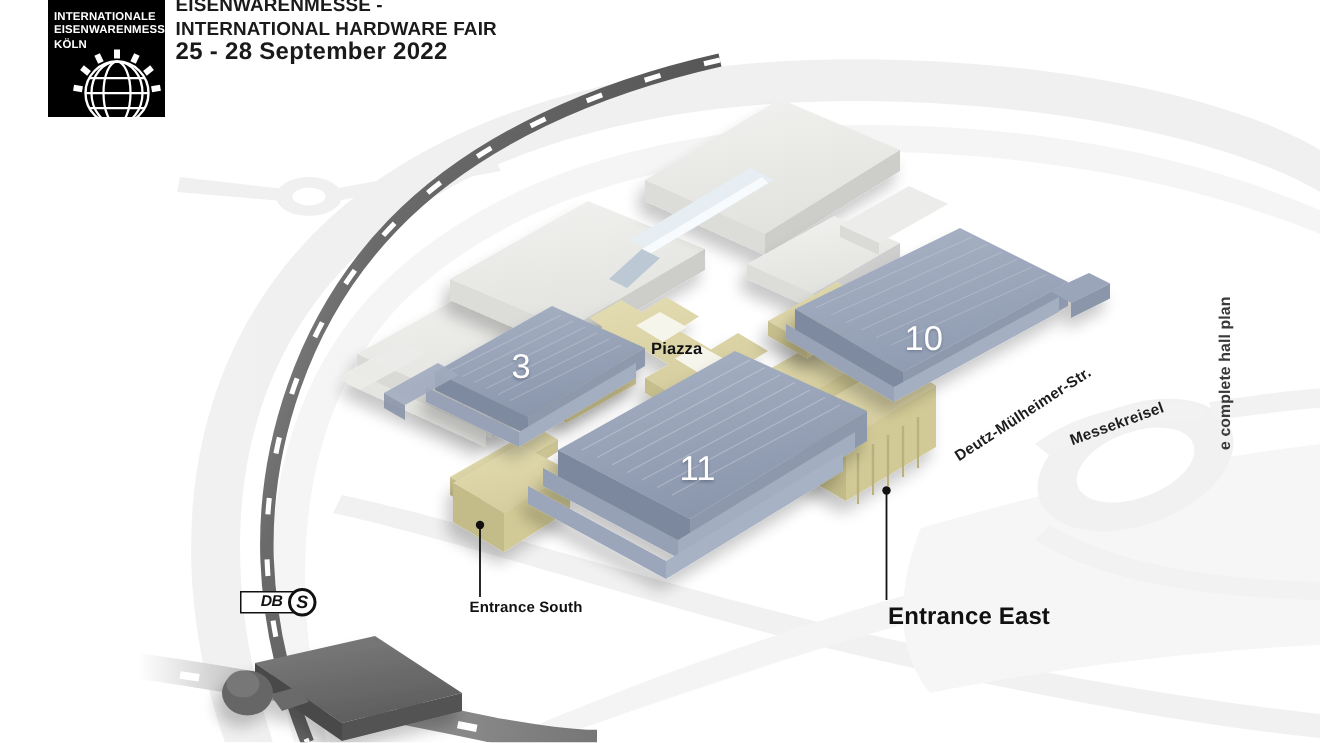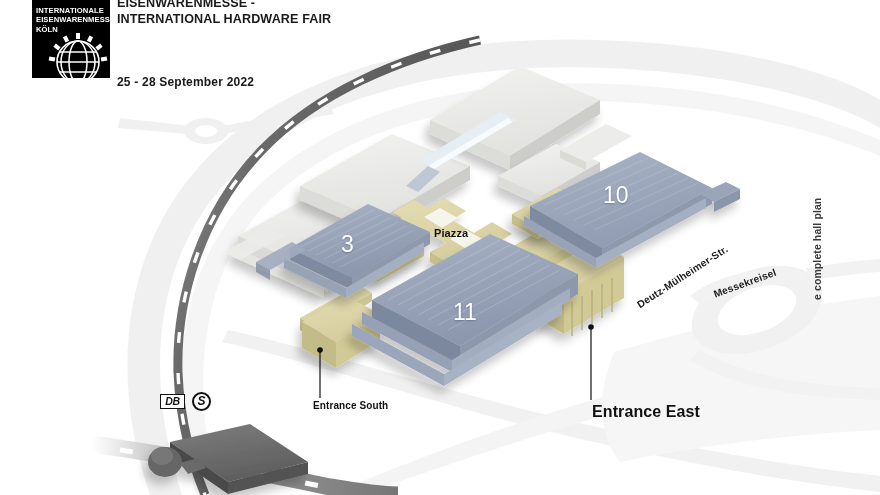--- a/index.html
+++ b/index.html
@@ -45,24 +45,23 @@
     left: 117px; top: -4px;
     color: #1a1a1a;
     line-height: 15.5px;
   }
   #header-text .l1, #header-text .l2 {
     font-size: 12.6px;
     font-weight: bold;
     letter-spacing: 0.1px;
   }
   #header-text .l3 {
-    font-size: 12px;
+    font-size: 16px;
     font-weight: bold;
     letter-spacing: 0.2px;
-    margin-top: 48px;
   }
 
   
   #map { position: absolute; left: 0; top: 0; width: 880px; height: 495px; }
 
   
   .map-label {
     position: absolute;
     color: #111111;
     font-size: 11px;
@@ -109,27 +108,27 @@
   }
 
   .hall-num {
     position: absolute;
     color: #ffffff;
     font-weight: normal;
     font-size: 23px;
     text-shadow: 0 1px 2px rgba(60,70,90,.45);
   }
   #hall-3-num  { left: 341px; top: 231px; }
-  #hall-10-num { left: 603px; top: 182px; }
+  #hall-10-num { left: 603px; top: 212px; }
   #hall-11-num { left: 453px; top: 299px; }
 
   
   #db-icon {
     position: absolute; left: 160px; top: 394px;
-    width: 25px; height: 15px;
+    width: 42px; height: 15px;
     border: 1.6px solid #111;
     background: #fff;
     box-sizing: border-box;
     color: #111;
     font-size: 10.5px;
     font-weight: bold;
     font-style: italic;
     line-height: 12px;
     text-align: center;
     letter-spacing: -.4px;

